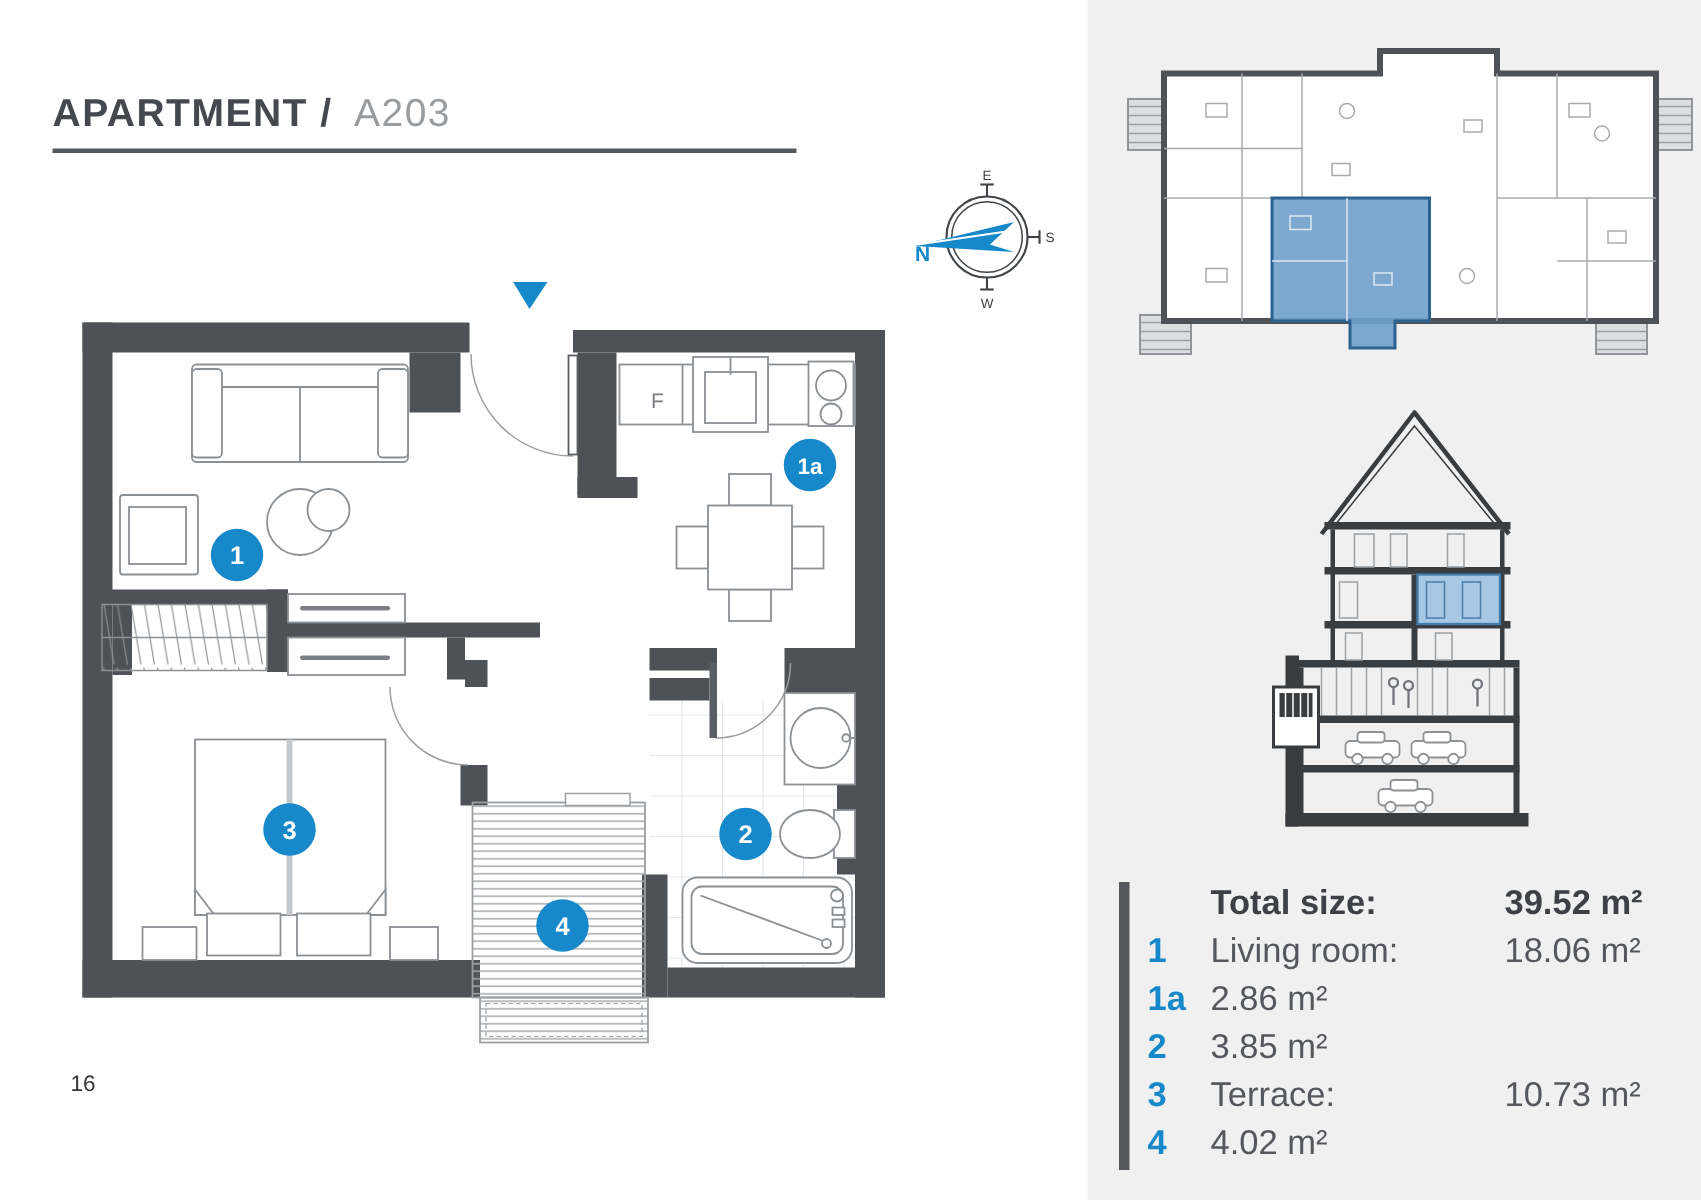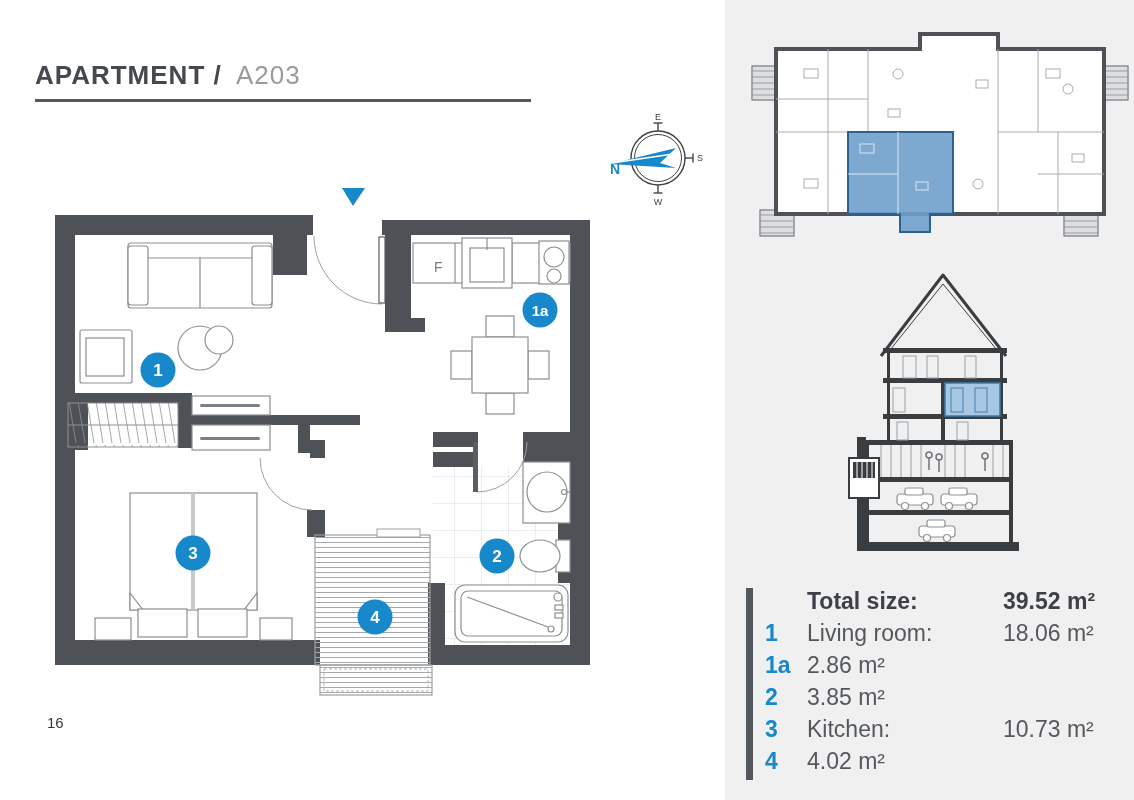--- a/index.html
+++ b/index.html
@@ -339,21 +339,21 @@
     <div class="lrow">
       <span class="lnum">1a</span>
       <span class="lvalue">2.86 m²</span>
     </div>
     <div class="lrow">
       <span class="lnum">2</span>
       <span class="lvalue">3.85 m²</span>
     </div>
     <div class="lrow">
       <span class="lnum">3</span>
-      <span class="llabel">Kitchen:</span>
+      <span class="llabel">Terrace:</span>
       <span class="lvalue">10.73 m²</span>
     </div>
     <div class="lrow">
       <span class="lnum">4</span>
       <span class="lvalue">4.02 m²</span>
     </div>
   </div>
 
 </div>
 

